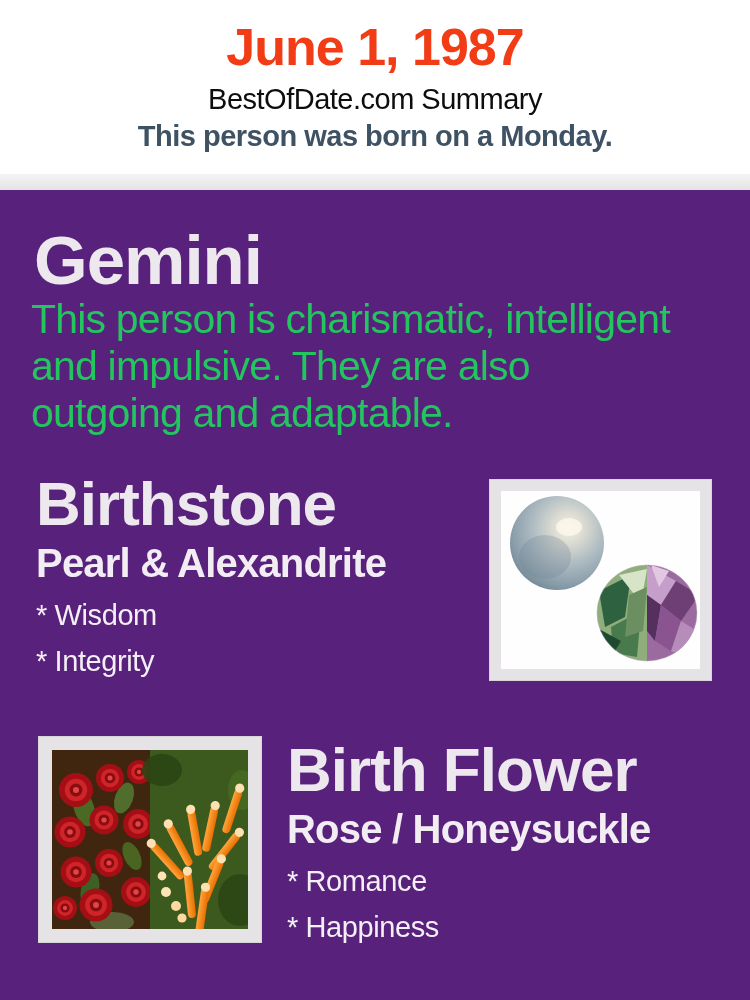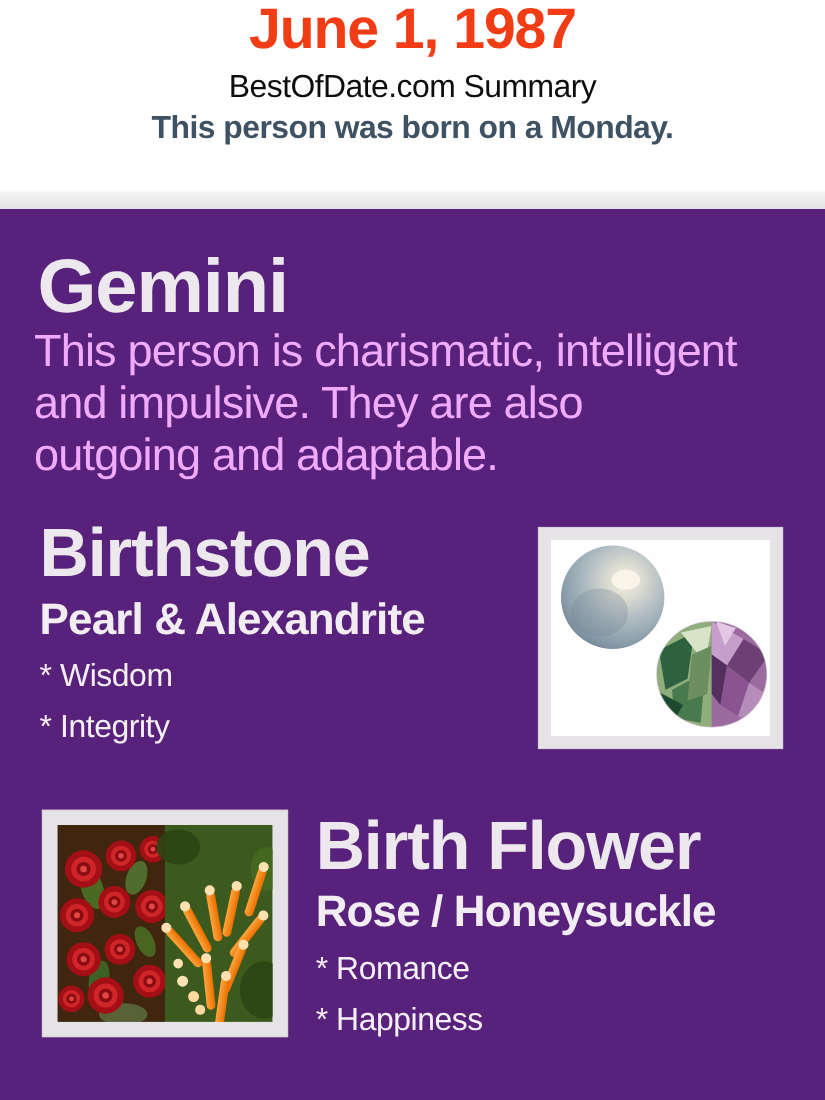--- a/index.html
+++ b/index.html
@@ -3,21 +3,21 @@
 <meta charset="utf-8">
 <style>
   html,body{margin:0;padding:0;background:#fff;}
   .card{
     position:relative;width:750px;height:1000px;overflow:hidden;
     font-family:"Liberation Sans","DejaVu Sans",sans-serif;background:#fff;
   }
   
   .header{height:174px;text-align:center;background:#fff;}
   .date-title{
-    font-size:52px;font-weight:700;letter-spacing:-1px;
+    padding-top:20px;font-size:52px;font-weight:700;letter-spacing:-1px;
     color:var(--date-orange,#F23C16);line-height:1.05;
   }
   .site-summary{
     margin-top:9px;font-size:29px;font-weight:400;letter-spacing:-0.5px;
     color:var(--heading-black,#0D0D0D);line-height:1.05;
   }
   .weekday-note{
     margin-top:7px;font-size:29px;font-weight:700;letter-spacing:-0.5px;
     color:var(--weekday-slate,#3F5264);line-height:1.05;
   }
@@ -27,21 +27,21 @@
   .purple{
     position:relative;height:810px;background:var(--purple-bg,#57217C);
     color:var(--text-on-purple,#F0EBF1);
   }
   .zodiac-sign{
     position:absolute;left:34px;top:36px;margin:0;
     font-size:69px;font-weight:700;letter-spacing:-1px;color:#EDE8EE;line-height:1;
   }
   .zodiac-desc{
     position:absolute;left:31px;top:106px;width:655px;margin:0;
-    font-size:41px;font-weight:400;letter-spacing:-0.8px;line-height:47px;color:#f0abfc;
+    font-size:41px;font-weight:400;letter-spacing:-0.8px;line-height:47px;color:#22c55e;
   }
   .info-block{position:absolute;margin:0;}
   .birthstone-block{left:36px;top:280px;}
   .flower-block{left:287px;top:546px;}
   .info-heading{
     margin:0;font-size:62px;font-weight:700;letter-spacing:-1px;
     color:#EDE8EE;line-height:68px;
   }
   .info-names{
     margin-top:2px;font-size:40px;font-weight:700;letter-spacing:-0.8px;

